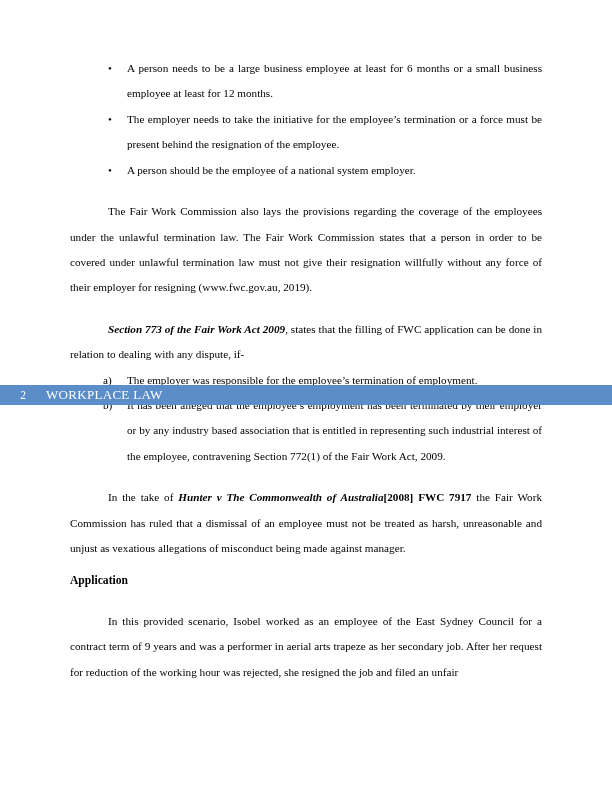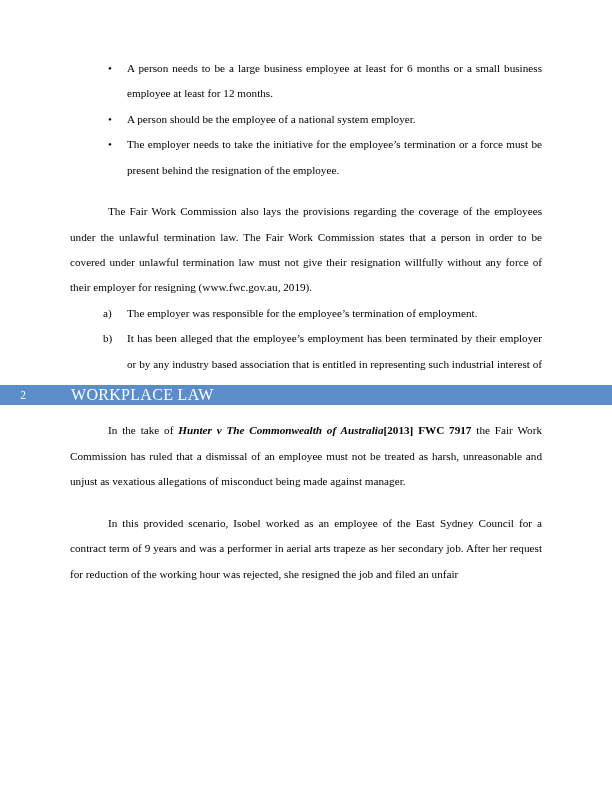--- a/index.html
+++ b/index.html
@@ -95,50 +95,51 @@
     align-items: center;
   }
   .running-header .pagenum {
     width: 46px;
     text-align: center;
     font-size: 11.5px;
     color: #ffffff;
     font-family: "Liberation Serif", serif;
   }
   .running-header .doc-title {
-    font-size: 16px;
+    font-size: 13px;
     color: #ffffff;
     font-family: "Liberation Serif", serif;
     letter-spacing: 0.3px;
-    margin-left: 25px;
   }
 </style>
 </head>
 <body>
 
 <div class="page">
 
   <div class="content">
 
     <ul class="bullets">
       <li>A person needs to be a large business employee at least for 6 months or a small business employee at least for 12 months.</li>
+      <li>The employer needs to take the initiative for the employee’s termination or a force must be present behind the resignation of the employee.</li>
       <li>A person should be the employee of a national system employer.</li>
-      <li>The employer needs to take the initiative for the employee’s termination or a force must be present behind the resignation of the employee.</li>
     </ul>
 
     <p class="para">The Fair Work Commission also lays the provisions regarding the coverage of the employees under the unlawful termination law. The Fair Work Commission states that a person in order to be covered under unlawful termination law must not give their resignation willfully without any force of their employer for resigning (www.fwc.gov.au, 2019).</p>
 
+    <p class="para"><span class="bolditalic">Section 773 of the Fair Work Act 2009</span><span>, states that the filling of FWC application can be done in relation to dealing with any dispute, if-</span></p>
 
     <ol class="alpha">
       <li>The employer was responsible for the employee’s termination of employment.</li>
       <li>It has been alleged that the employee’s employment has been terminated by their employer or by any industry based association that is entitled in representing such industrial interest of the employee, contravening Section 772(1) of the Fair Work Act, 2009.</li>
     </ol>
 
-    <p class="para"><span>In the take of </span><span class="bolditalic">Hunter v The Commonwealth of Australia</span><span class="bold">[2013] FWC 7917</span><span> the Fair Work Commission has ruled that a dismissal of an employee must not be treated as harsh, unreasonable and unjust as vexatious allegations of misconduct being made against manager.</span></p>
+    <p class="para"><span>In the take of </span><span class="bolditalic">Hunter v The Commonwealth of Australia</span><span class="bold">[2008] FWC 7917</span><span> the Fair Work Commission has ruled that a dismissal of an employee must not be treated as harsh, unreasonable and unjust as vexatious allegations of misconduct being made against manager.</span></p>
 
+    <h2 class="heading">Application</h2>
 
     <p class="para">In this provided scenario, Isobel worked as an employee of the East Sydney Council for a contract term of 9 years and was a performer in aerial arts trapeze as her secondary job. After her request for reduction of the working hour was rejected, she resigned the job and filed an unfair</p>
 
   </div>
 
   <div class="running-header">
     <div class="pagenum">2</div>
     <div class="doc-title">WORKPLACE LAW</div>
   </div>
 

